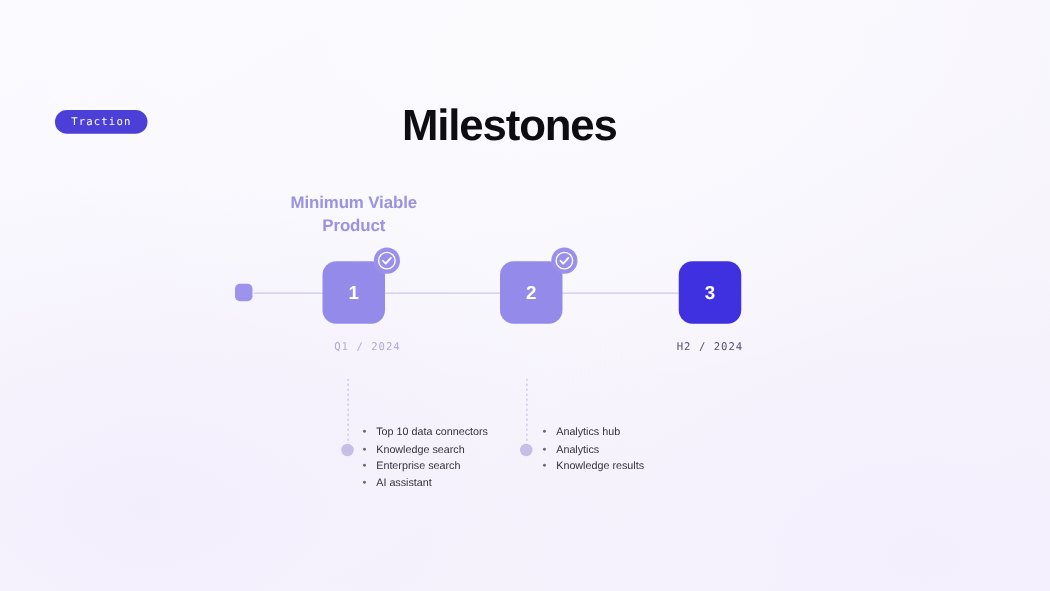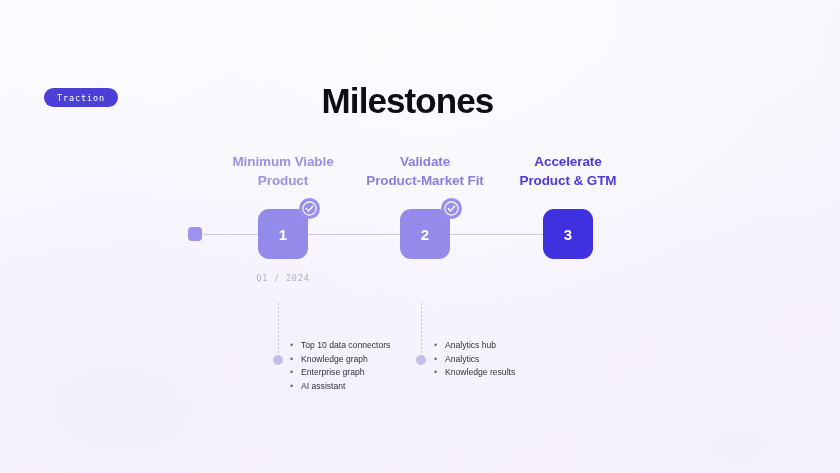--- a/index.html
+++ b/index.html
@@ -151,21 +151,21 @@
     top: 273px;
     width: 200px;
     text-align: center;
     font-family: "DejaVu Sans Mono", "Liberation Mono", monospace;
     font-size: 8.5px;
     letter-spacing: 0.8px;
   }
   .phase-date.tone-light { color: #b2abd8; }
   .phase-date.tone-strong { color: #55506e; }
 
-  #date-1 { left: 183px; }
+  #date-1 { left: 194px; }
   #date-2 { left: 325px; }
   #date-3 { left: 468px; }
 
   
   .drop-line {
     position: absolute;
     width: 1px;
     top: 303px;
     height: 52px;
     background-image: linear-gradient(to bottom, #c3bce6 0 2px, rgba(0,0,0,0) 2px 4px);
@@ -222,28 +222,20 @@
     <span>Traction</span>
   </div>
 
   <div id="page-title">Milestones</div>
 
   <div id="timeline">
 
     <div class="phase-heading tone-light" id="heading-1">
       <span>Minimum Viable</span><br>
       <span>Product</span>
-    </div>
-    <div class="phase-heading tone-mid" id="heading-2">
-      <span>Validate</span><br>
-      <span>Product-Market Fit</span>
-    </div>
-    <div class="phase-heading tone-strong" id="heading-3">
-      <span>Accelerate</span><br>
-      <span>Product &amp; GTM</span>
     </div>
 
     <div class="track-line" id="track-a"></div>
     <div class="track-line" id="track-b"></div>
     <div class="track-line" id="track-c"></div>
     <div id="start-square"></div>
 
     <div class="milestone-box tone-light" id="box-1">
       <span>1</span>
       <span class="check-badge">
@@ -262,38 +254,39 @@
           <path d="M7.3 10.6 L9.6 12.9 L13.7 8.3" fill="none" stroke="#ffffff" stroke-width="1.4" stroke-linecap="round" stroke-linejoin="round"></path>
         </svg>
       </span>
     </div>
 
     <div class="milestone-box tone-strong" id="box-3">
       <span>3</span>
     </div>
 
     <div class="phase-date tone-light" id="date-1">Q1 / 2024</div>
+    <div class="phase-date tone-strong" id="date-3">H2 / 2024</div>
 
     <div class="drop-line" id="drop-1"></div>
     <div class="drop-dot" id="dot-1"></div>
     <div class="drop-line" id="drop-2"></div>
     <div class="drop-dot" id="dot-2"></div>
 
     <ul class="bullet-list" id="list-1">
         <li>
           <span class="bullet-mark">•</span>
           <span>Top 10 data connectors</span>
         </li>
         <li>
           <span class="bullet-mark">•</span>
-          <span>Knowledge graph</span>
-        </li>
-        <li>
-          <span class="bullet-mark">•</span>
-          <span>Enterprise graph</span>
+          <span>Knowledge search</span>
+        </li>
+        <li>
+          <span class="bullet-mark">•</span>
+          <span>Enterprise search</span>
         </li>
         <li>
           <span class="bullet-mark">•</span>
           <span>AI assistant</span>
         </li>
       </ul>
     <ul class="bullet-list" id="list-2">
         <li>
           <span class="bullet-mark">•</span>
           <span>Analytics hub</span>

